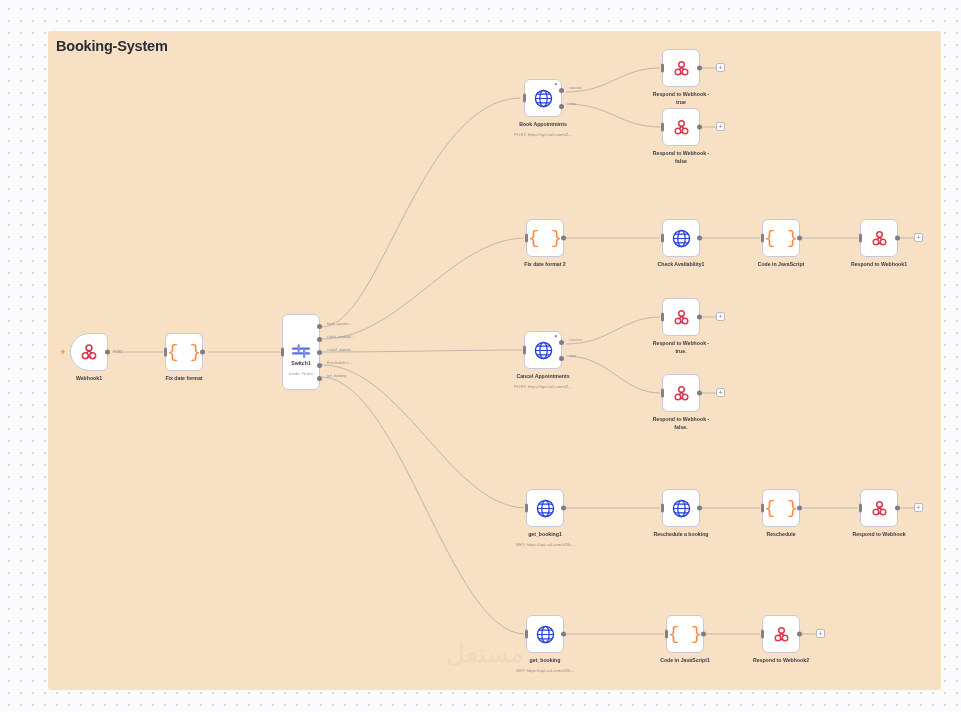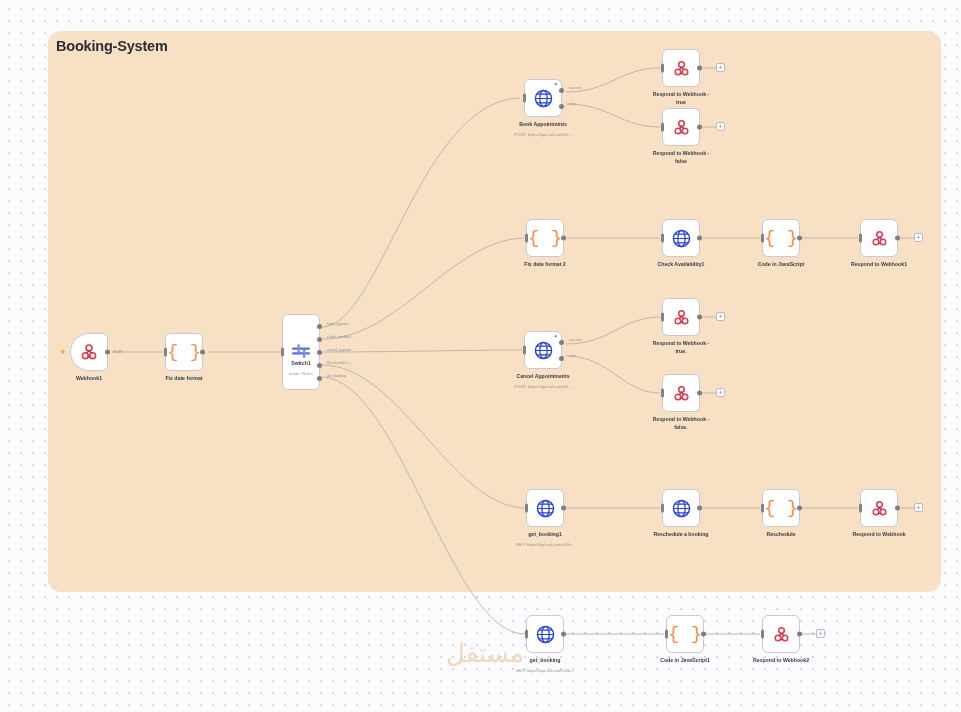--- a/index.html
+++ b/index.html
@@ -12,23 +12,23 @@
   
   #canvas{
     position:absolute;inset:0;
     background-color:#fbfbfd;
     background-image:radial-gradient(#d7d7e0 1px, transparent 1.1px);
     background-size:12px 12px;
     background-position:3px 3px;
   }
   
   #sticky{
-    position:absolute;left:48px;top:31px;width:893px;height:561px;
+    position:absolute;left:48px;top:31px;width:893px;height:659px;
     background:#f7e0c3;
-    border-radius:13px;
+    border-radius:3px;
   }
   #sticky-title{
     position:absolute;left:8px;top:7px;
     font-size:14.5px;font-weight:bold;color:#2d2d36;
     letter-spacing:-.2px;
   }
   
   #edges{position:absolute;left:0;top:0;width:961px;height:712px;pointer-events:none;}
   
   .node{position:absolute;}

